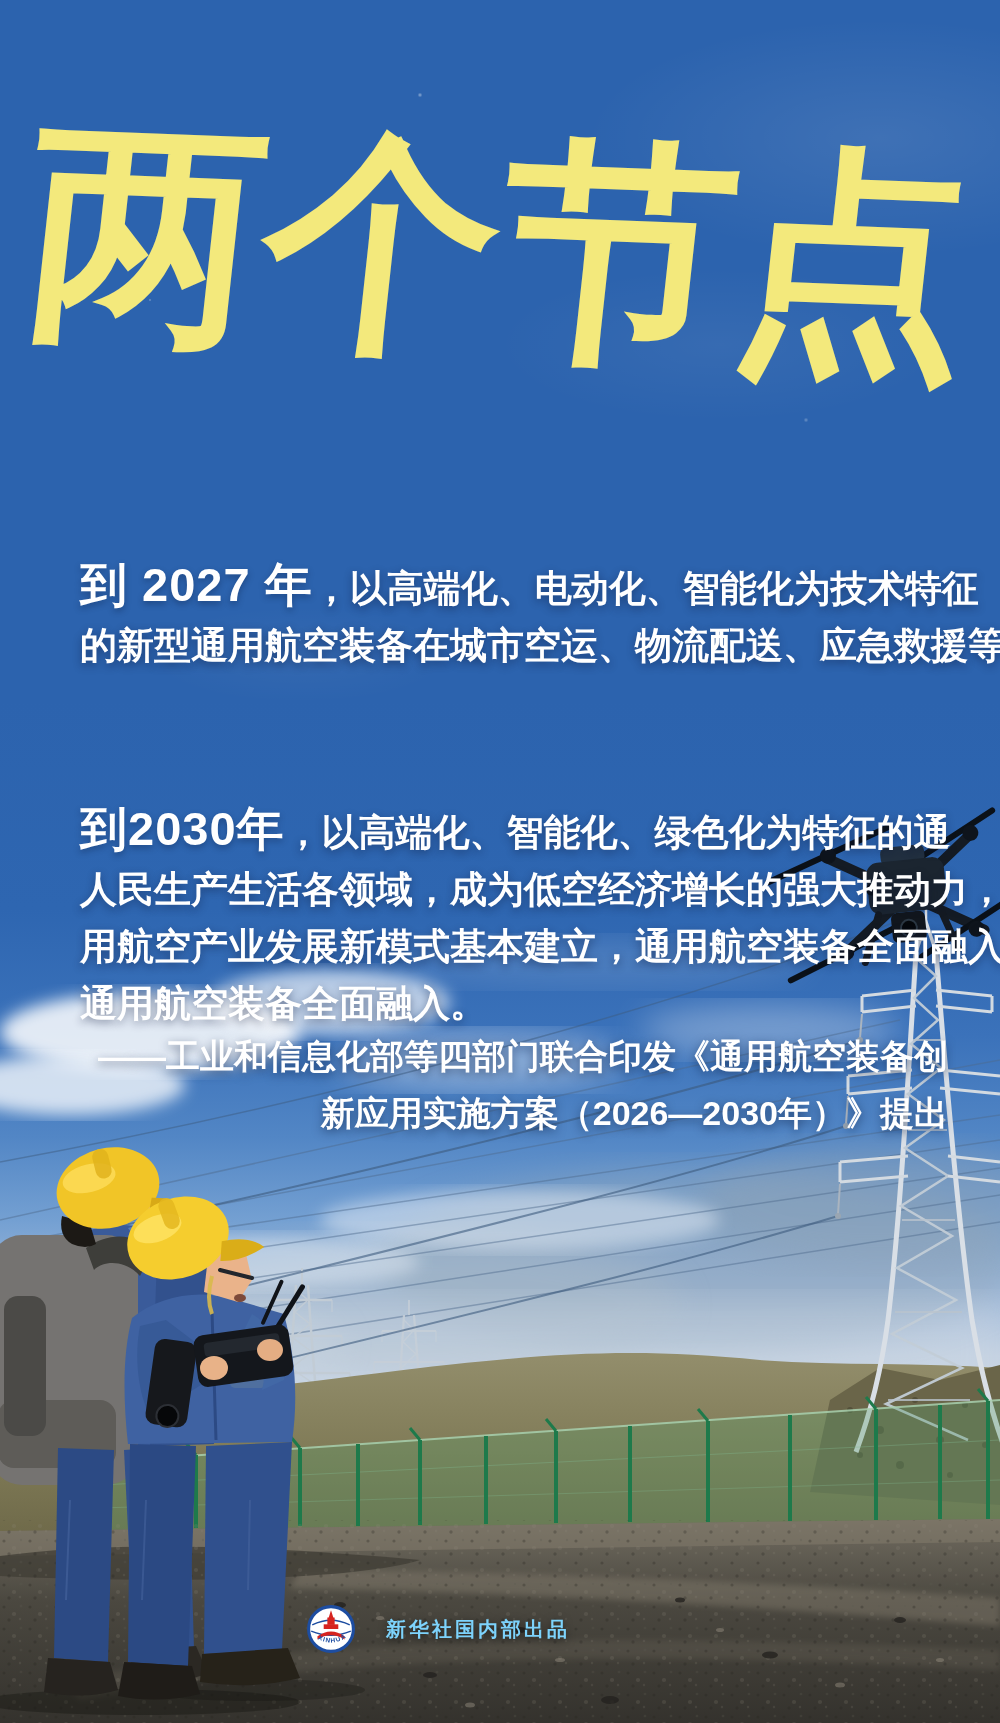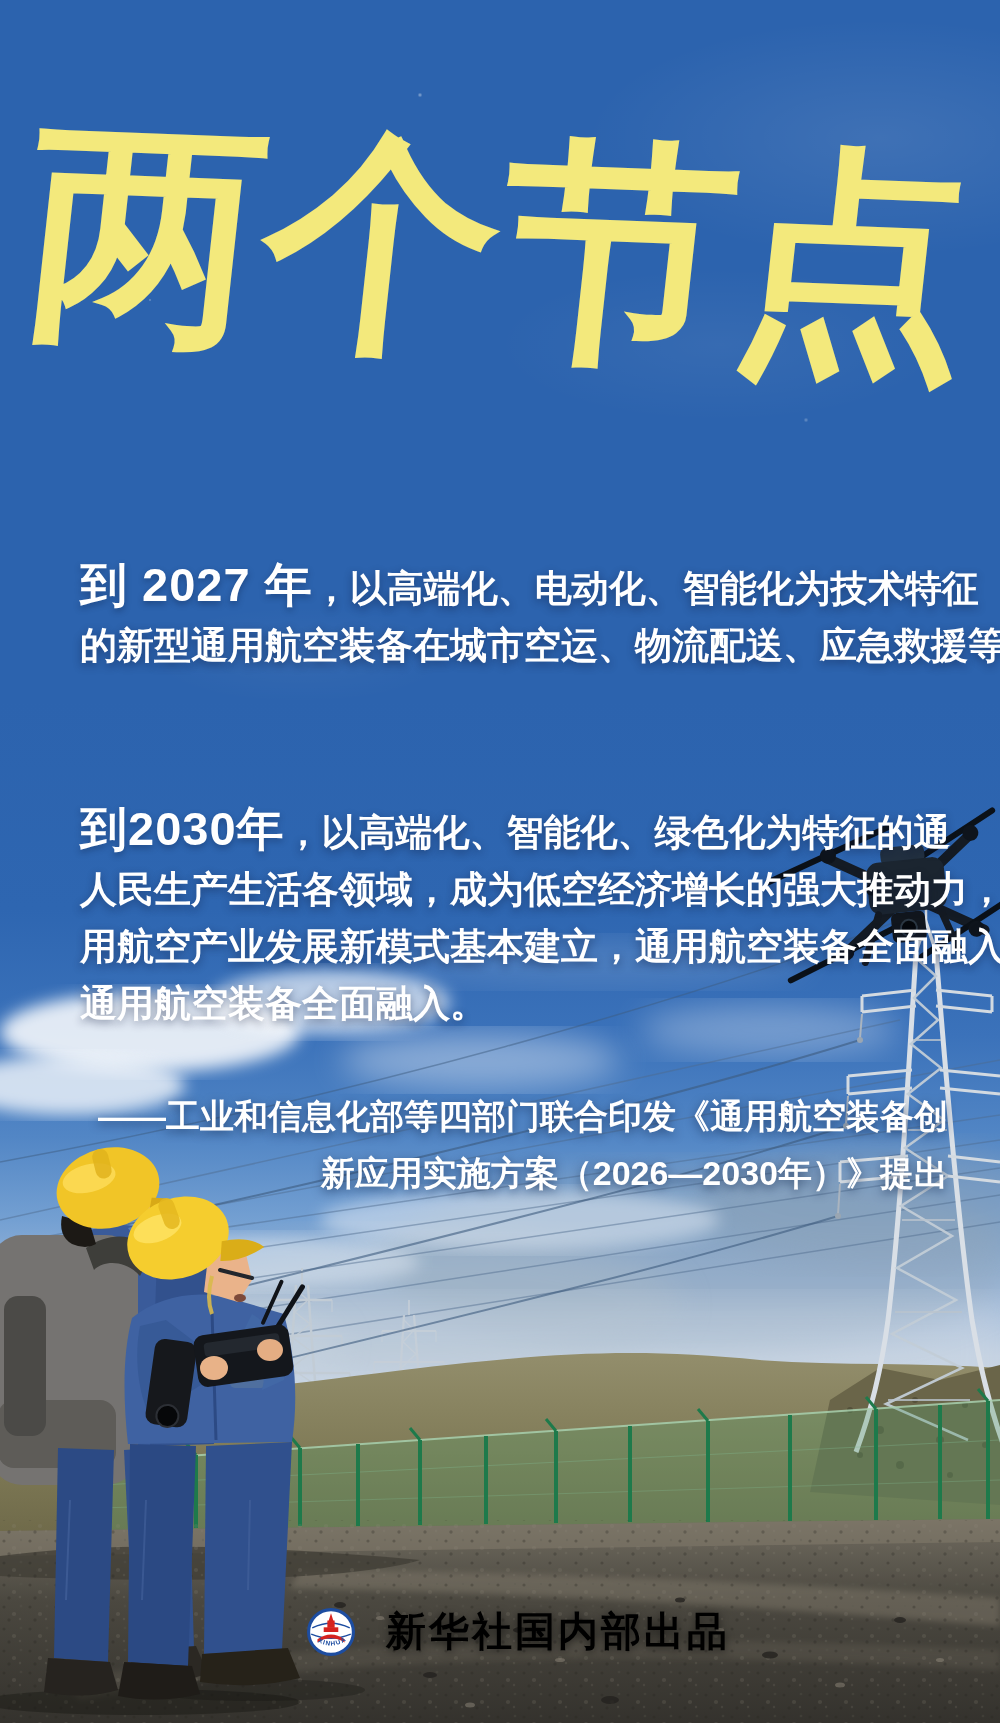--- a/index.html
+++ b/index.html
@@ -33,30 +33,30 @@
     text-shadow:0 3px 9px rgba(10,22,55,.45);
   }
   .p1{top:556px;}
   .p2{top:788px;margin-top:12px;}
   .pline{white-space:nowrap;}
   .lead{
     color:#ffffff;font-size:47px;font-weight:900;letter-spacing:1px;
     text-shadow:0 3px 6px rgba(10,22,55,.35);
   }
   .attrib{
-    position:absolute;left:80px;top:1088px;width:868px;
+    position:absolute;left:80px;top:1028px;width:868px;
     text-align:right;color:#ffffff;font-weight:700;font-size:34px;line-height:57px;
     text-shadow:0 3px 10px rgba(10,25,60,.55);
   }
   .scene{position:absolute;left:0;top:700px;width:1000px;height:1023px;}
   .footer{
     position:absolute;left:306px;top:1604px;display:flex;align-items:center;gap:30px;
   }
   .footer-text{
-    color:#000000;font-size:40px;font-weight:700;letter-spacing:3px;
+    color:#7dd3fc;font-size:20px;font-weight:700;letter-spacing:3px;
     text-shadow:0 2px 8px rgba(0,0,0,.55);white-space:nowrap;
   }
   .logo{width:50px;height:50px;flex:0 0 auto;}
 </style>
 </head>
 <body>
 
 <div class="poster">
 
   <div class="texture"></div>

